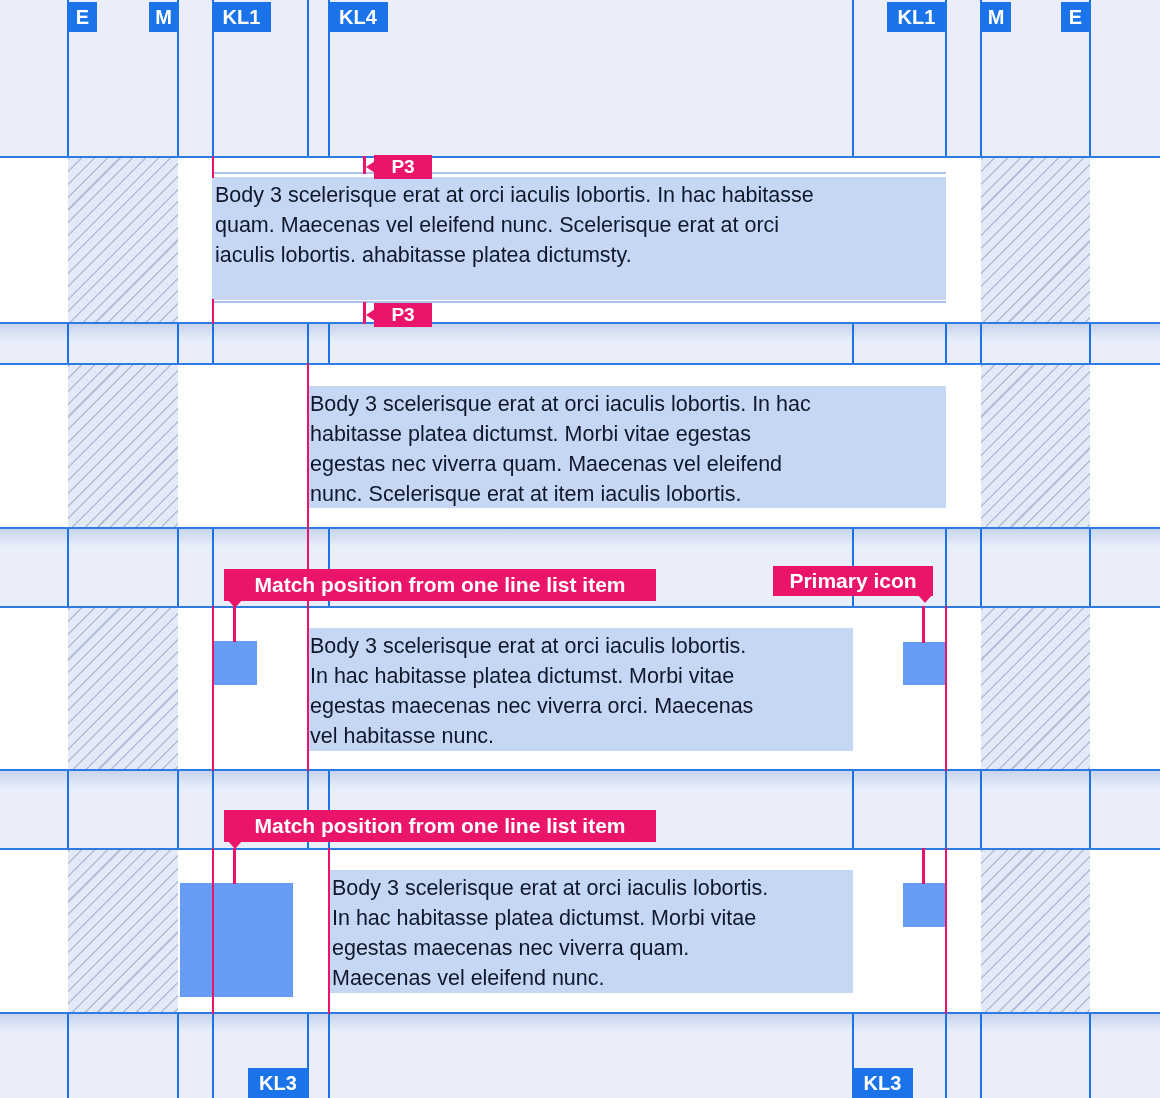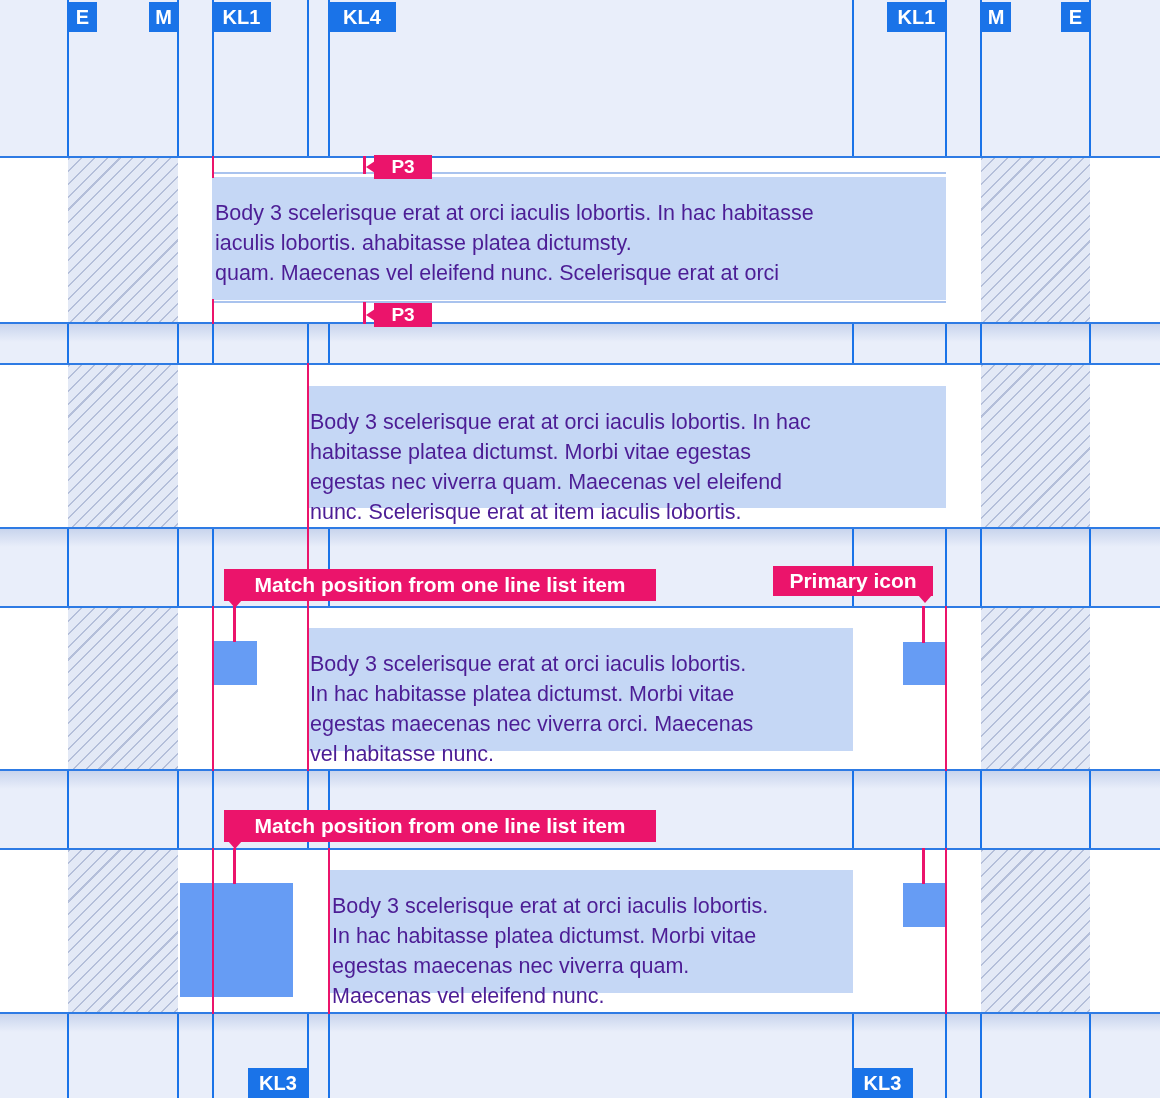--- a/index.html
+++ b/index.html
@@ -19,21 +19,21 @@
        box-sizing:border-box;z-index:1;}
   .shadow{position:absolute;left:0;width:1160px;height:18px;z-index:0;
        background:linear-gradient(to bottom, rgba(70,110,185,0.20), rgba(70,110,185,0));}
   
   .hatch{position:absolute;z-index:2;background-color:#e3e9f6;
        background-image:repeating-linear-gradient(135deg, rgba(148,162,198,0.6) 0px, rgba(148,162,198,0.6) 1.5px, transparent 1.5px, transparent 9px);}
   
   .hl{position:absolute;background:#c5d7f5;z-index:3;}
   .refline{position:absolute;height:2px;background:#a9c3ee;z-index:4;}
   
-  .btxt{position:absolute;z-index:5;color:#4c1d95;font-size:21.5px;letter-spacing:0px;margin-top:18px;}
+  .btxt{position:absolute;z-index:5;color:#0f172a;font-size:21.5px;letter-spacing:0px;}
   .tline{height:30px;line-height:30px;white-space:nowrap;}
   
   .icon-sq{position:absolute;background:#669cf4;z-index:6;}
   
   .bdg-blue{position:absolute;background:#1a73e8;color:#fff;font-weight:bold;
        font-size:20px;display:flex;align-items:center;justify-content:center;z-index:9;}
   
   .bdg-pink{position:absolute;background:#eb146b;color:#fff;font-weight:bold;
        font-size:21px;display:flex;align-items:center;justify-content:center;z-index:9;}
   .bdg-p3{font-size:19px;}
@@ -71,22 +71,22 @@
   <div class="hl" style="left:212px;width:734px;top:177px;height:123px"></div>
   <div class="hl" style="left:307px;width:639px;top:386px;height:122px"></div>
   <div class="hl" style="left:307px;width:546px;top:628px;height:123px"></div>
   <div class="hl" style="left:328px;width:525px;top:870px;height:123px"></div>
 
   <div class="refline" style="left:212px;width:734px;top:172px"></div>
   <div class="refline" style="left:212px;width:734px;top:301px"></div>
 
   <div class="btxt" style="left:215px;top:180px">
     <div class="tline">Body 3 scelerisque erat at orci iaculis lobortis. In hac habitasse</div>
+    <div class="tline">quam. Maecenas vel eleifend nunc. Scelerisque erat at orci</div>
     <div class="tline">iaculis lobortis. ahabitasse platea dictumsty.</div>
-    <div class="tline">quam. Maecenas vel eleifend nunc. Scelerisque erat at orci</div>
   </div>
   <div class="btxt" style="left:310px;top:389px">
     <div class="tline">Body 3 scelerisque erat at orci iaculis lobortis. In hac</div>
     <div class="tline">habitasse platea dictumst. Morbi vitae egestas</div>
     <div class="tline">egestas nec viverra quam. Maecenas vel eleifend</div>
     <div class="tline">nunc. Scelerisque erat at item iaculis lobortis.</div>
   </div>
   <div class="btxt" style="left:310px;top:631px">
     <div class="tline">Body 3 scelerisque erat at orci iaculis lobortis.</div>
     <div class="tline">In hac habitasse platea dictumst. Morbi vitae</div>
@@ -128,21 +128,21 @@
   <div class="desc" style="left:922px;top:848px;height:36px"></div>
 
   <div class="icon-sq" style="left:213px;top:641px;width:44px;height:44px"></div>
   <div class="icon-sq" style="left:903px;top:642px;width:43px;height:43px"></div>
   <div class="icon-sq" style="left:180px;top:883px;width:113px;height:114px"></div>
   <div class="icon-sq" style="left:903px;top:883px;width:43px;height:44px"></div>
 
   <div class="bdg-blue" style="left:68px;top:2px;width:29px;height:30px">E</div>
   <div class="bdg-blue" style="left:149px;top:2px;width:29px;height:30px">M</div>
   <div class="bdg-blue" style="left:212px;top:2px;width:59px;height:30px">KL1</div>
-  <div class="bdg-blue" style="left:328px;top:2px;width:68px;height:30px">KL4</div>
+  <div class="bdg-blue" style="left:328px;top:2px;width:60px;height:30px">KL4</div>
   <div class="bdg-blue" style="left:887px;top:2px;width:59px;height:30px">KL1</div>
   <div class="bdg-blue" style="left:981px;top:2px;width:30px;height:30px">M</div>
   <div class="bdg-blue" style="left:1061px;top:2px;width:29px;height:30px">E</div>
 
   <div class="bdg-blue" style="left:248px;top:1068px;width:60px;height:30px">KL3</div>
   <div class="bdg-blue" style="left:852px;top:1068px;width:61px;height:30px">KL3</div>
 
   <div class="bdg-pink bdg-p3" style="left:374px;top:155px;width:58px;height:24px">
     <span class="notch-left"></span>
     <span>P3</span>

